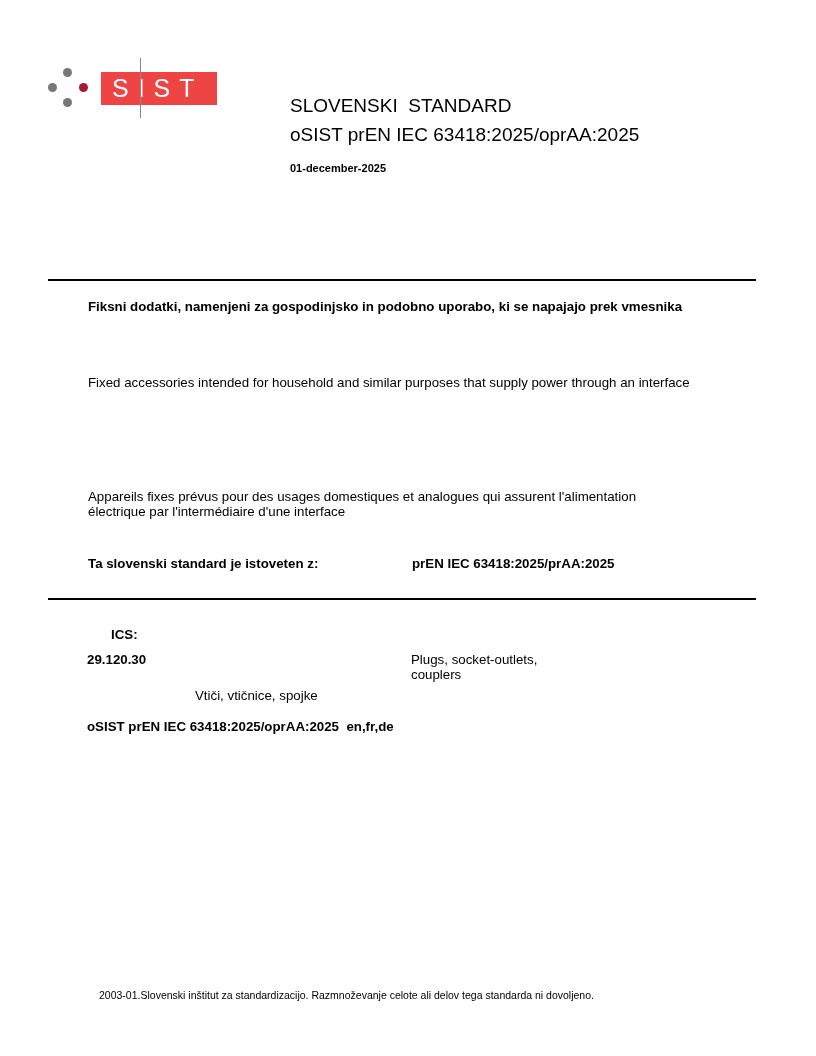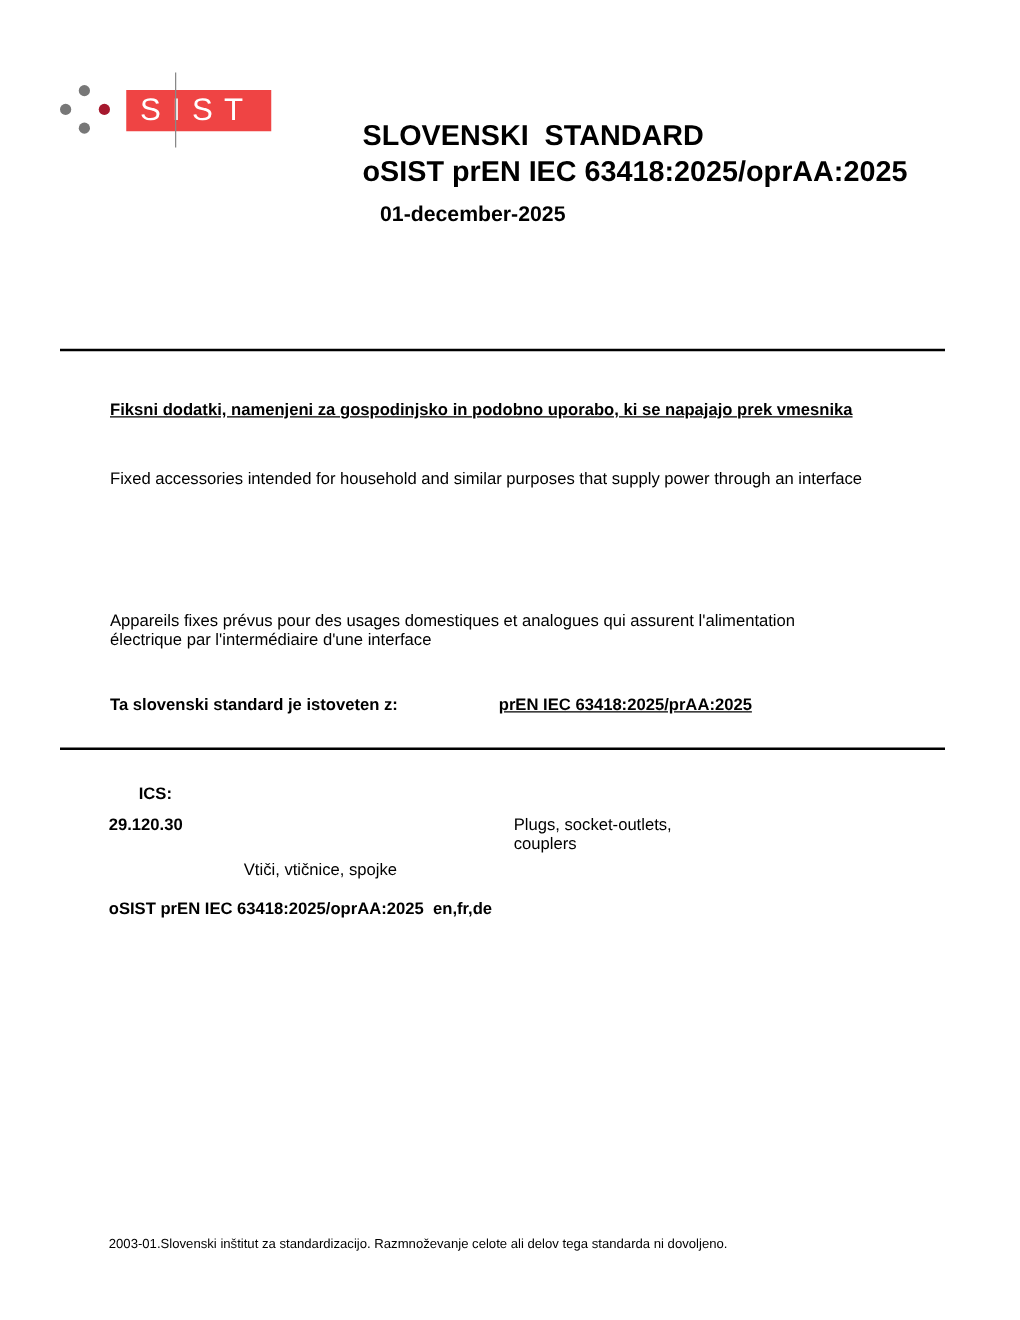--- a/index.html
+++ b/index.html
@@ -3,52 +3,52 @@
 <meta charset="utf-8">
 <style>
   html, body { margin: 0; padding: 0; background: #ffffff; }
   body { width: 816px; height: 1056px; position: relative; overflow: hidden;
          font-family: "Liberation Sans", sans-serif; color: #000; }
   .abs { position: absolute; }
   .logo-dot { position: absolute; width: 9px; height: 9px; border-radius: 50%; }
   .logo-box { position: absolute; left: 101px; top: 72px; width: 116px; height: 33px; background: #ef4444;
               color: #fff; font-size: 25px; letter-spacing: 9px; line-height: 33px; text-indent: 11px; }
   .logo-line { position: absolute; left: 140px; top: 58px; width: 1px; height: 60px; background: #888; }
-  .h1 { font-weight: bold; font-size: 23px; }
+  .h1 { font-weight: normal; font-size: 19px; }
   .rule { position: absolute; left: 48px; width: 708px; height: 2px; background: #000; }
   .t13 { font-size: 13.3px; line-height: 15px; }
   .b { font-weight: bold; }
 </style>
 </head>
 <body>
 
 <div>
   <span class="logo-dot" style="left:63px;top:68px;background:#777;"></span>
   <span class="logo-dot" style="left:48px;top:83px;background:#777;"></span>
   <span class="logo-dot" style="left:79px;top:83px;background:#a6192e;"></span>
   <span class="logo-dot" style="left:63px;top:98px;background:#777;"></span>
   <div class="logo-box">SIST</div>
   <div class="logo-line"></div>
 </div>
 
 <div class="abs h1" style="left:290px;top:95px;white-space:pre;">SLOVENSKI  STANDARD</div>
 <div class="abs h1" style="left:290px;top:124px;">oSIST prEN IEC 63418:2025/oprAA:2025</div>
-<div class="abs b" style="left:304px;top:162px;font-size:17px;">01-december-2025</div>
+<div class="abs b" style="left:290px;top:162px;font-size:11px;">01-december-2025</div>
 
 <div class="rule" style="top:279px;"></div>
 
-<div class="abs t13 b" style="left:88px;top:320px;width:640px;text-decoration:underline;">Fiksni dodatki, namenjeni za gospodinjsko in podobno uporabo, ki se napajajo prek vmesnika</div>
+<div class="abs t13 b" style="left:88px;top:299px;width:640px;">Fiksni dodatki, namenjeni za gospodinjsko in podobno uporabo, ki se napajajo prek vmesnika</div>
 <div class="abs t13" style="left:88px;top:375px;width:620px;">Fixed accessories intended for household and similar purposes that supply power through an interface</div>
 <div class="abs t13" style="left:88px;top:489px;width:600px;">Appareils fixes prévus pour des usages domestiques et analogues qui assurent l'alimentation électrique par l'intermédiaire d'une interface</div>
 
 <div class="abs t13 b" style="left:88px;top:556px;text-align:right;">Ta slovenski standard je istoveten z:</div>
-<div class="abs t13 b" style="left:399px;top:556px;text-decoration:underline;">prEN IEC 63418:2025/prAA:2025</div>
+<div class="abs t13 b" style="left:412px;top:556px;">prEN IEC 63418:2025/prAA:2025</div>
 
 <div class="rule" style="top:598px;"></div>
 
 <div class="abs t13 b" style="left:87px;top:627px;padding-left:24px;">ICS:</div>
 <div class="abs t13" style="left:87px;top:652px;font-weight:bold;">29.120.30</div>
 <div class="abs t13" style="left:195px;top:652px;margin-top:36px;">Vtiči, vtičnice, spojke</div>
 <div class="abs t13" style="left:411px;top:652px;width:160px;">Plugs, socket-outlets, couplers</div>
 
 <div class="abs t13 b" style="left:87px;top:719px;white-space:pre;">oSIST prEN IEC 63418:2025/oprAA:2025  en,fr,de</div>
 
-<div class="abs" style="left:87px;top:989px;font-size:10.5px;text-align:center;">2003-01.Slovenski inštitut za standardizacijo. Razmnoževanje celote ali delov tega standarda ni dovoljeno.</div>
+<div class="abs" style="left:99px;top:989px;font-size:10.5px;text-align:center;">2003-01.Slovenski inštitut za standardizacijo. Razmnoževanje celote ali delov tega standarda ni dovoljeno.</div>
 
 </body></html>

